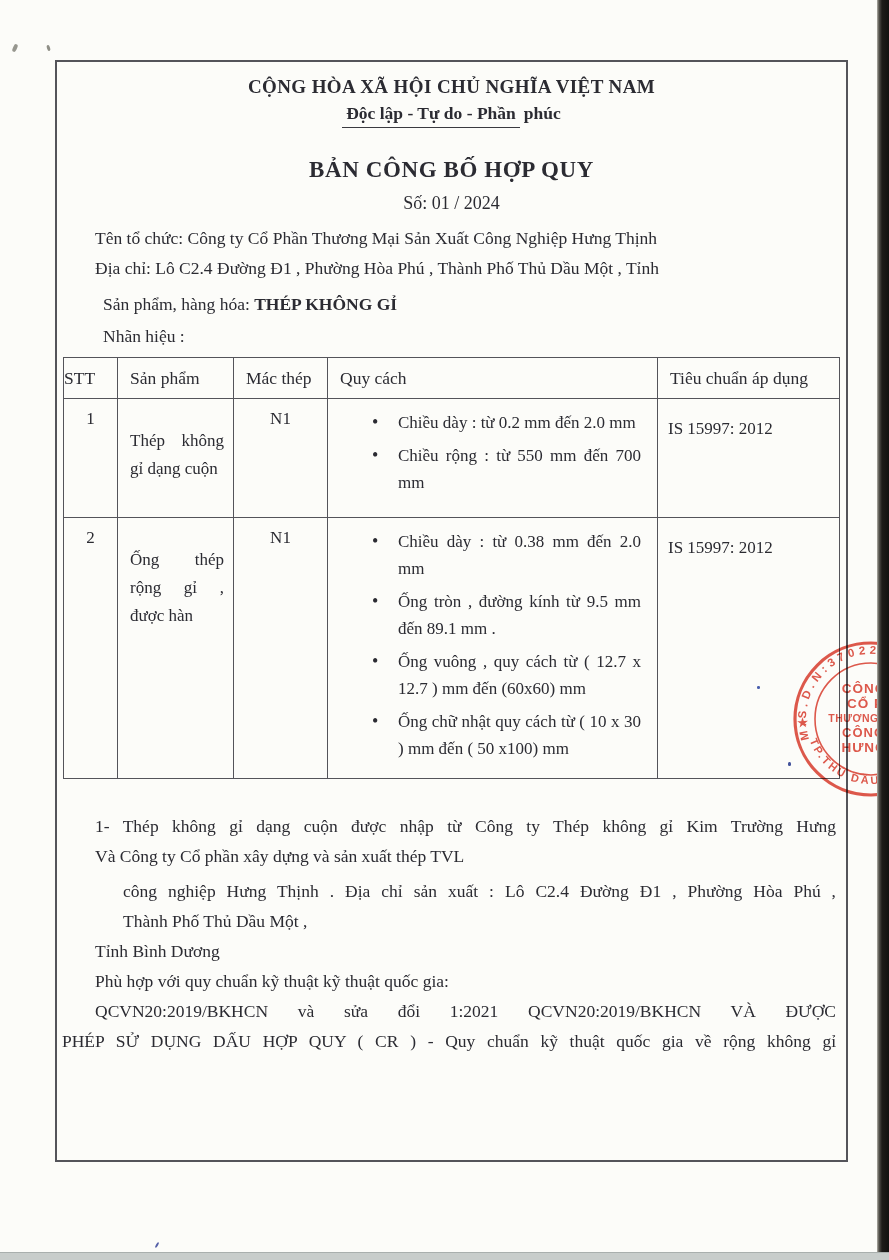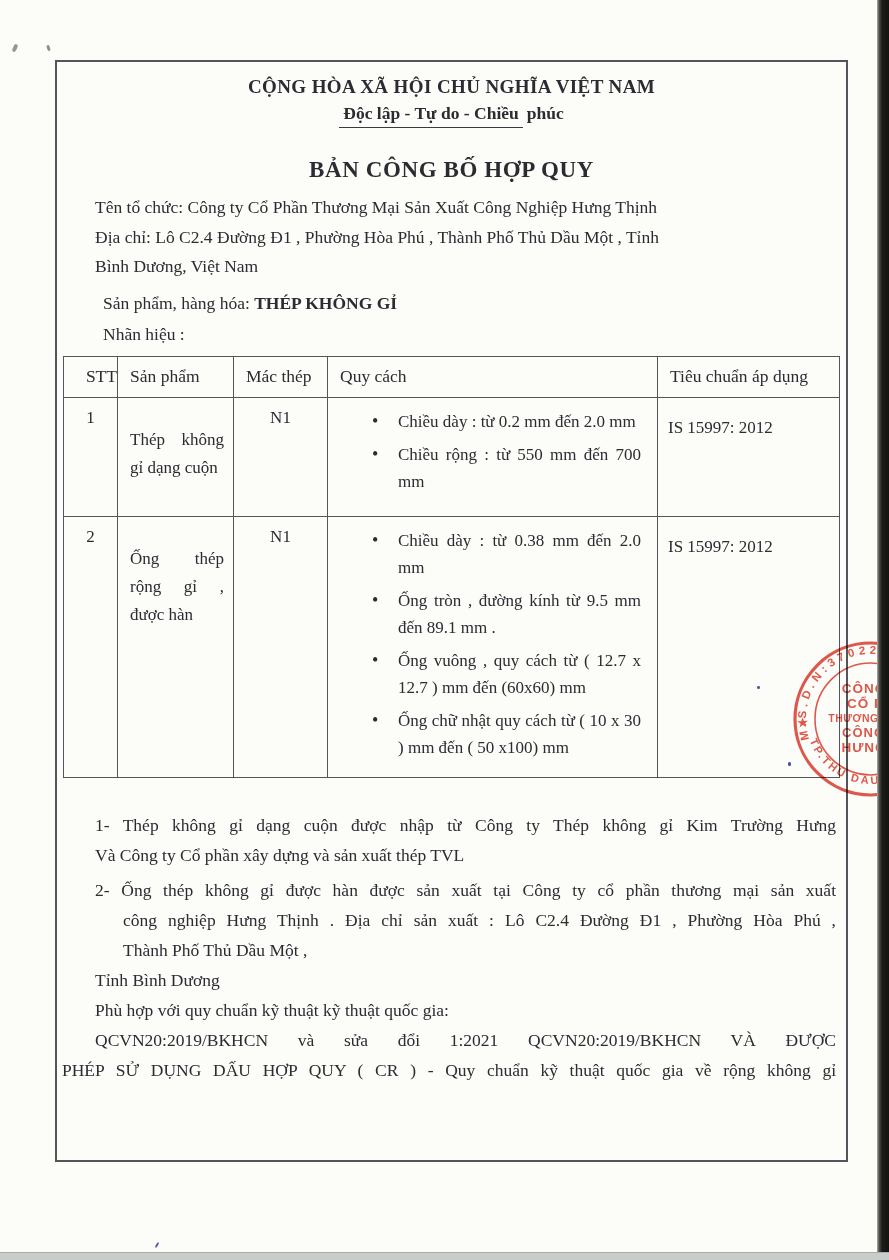--- a/index.html
+++ b/index.html
@@ -24,21 +24,21 @@
   .doc-number { margin-top:9px; font-size:18px; line-height:22px; }
 
   .info { margin:10px 10px 0 38px; font-size:17.5px; line-height:29.5px; }
   .product-block { margin:6px 10px 0 38px; font-size:17.5px; line-height:31.5px; }
   .product-block .line { padding-left:8px; }
   .bold { font-weight:bold; }
 
   table.doc-table { border-collapse:collapse; table-layout:fixed; margin:5px 0 0 6px; width:776px; font-size:17px; }
   .doc-table th, .doc-table td { border:1.5px solid #54545a; vertical-align:top; font-weight:normal; }
   .doc-table th { height:40px; vertical-align:middle; text-align:left; padding:0 8px 0 12px; font-size:17.5px; }
-  .doc-table th.c-stt { text-align:right; padding:0; }
+  .doc-table th.c-stt { text-align:left; padding:0; }
   td.c-stt { text-align:center; padding-top:10px; }
   td.c-sp  { padding:28px 9px 0 12px; text-align:justify; line-height:28px; }
   td.c-mt  { text-align:center; padding-top:10px;margin-top:16px; }
   td.c-qc  { padding:4px 16px 0 40px; }
   td.c-tc  { padding:20px 6px 0 10px; }
   tr.r1 td { height:90px; }
   tr.r2 td { height:232px; }
   ul.bullets { list-style:none; margin:0; padding:0; }
   ul.bullets li { position:relative; padding-left:30px; margin-top:6px; text-align:justify; line-height:27px; }
   ul.bullets li::before { content:"•"; position:absolute; left:4px; top:0; font-size:18px; }
@@ -67,29 +67,29 @@
 </style>
 </head>
 <body>
 
 <div class="scan">
   <div class="page-border">
 
     <div class="doc-header">
       <div class="national-title">CỘNG HÒA XÃ HỘI CHỦ NGHĨA VIỆT NAM</div>
       <div class="motto">
-        <span class="motto-u">Độc lập - Tự do - Chiều</span><span class="motto-rest">phúc</span>
+        <span class="motto-u">Độc lập - Tự do - Phần</span><span class="motto-rest">phúc</span>
       </div>
       <div class="doc-title">BẢN CÔNG BỐ HỢP QUY</div>
+      <div class="doc-number">Số: 01 / 2024</div>
     </div>
 
     <div class="info">
       <div>Tên tổ chức: Công ty Cổ Phần Thương Mại Sản Xuất Công Nghiệp Hưng Thịnh</div>
       <div>Địa chỉ: Lô C2.4 Đường Đ1 , Phường Hòa Phú , Thành Phố Thủ Dầu Một , Tỉnh</div>
-      <div>Bình Dương, Việt Nam</div>
     </div>
 
     <div class="product-block">
       <div class="line">
         <span>Sản phẩm, hàng hóa: </span><span class="bold">THÉP KHÔNG GỈ</span>
       </div>
       <div class="line">Nhãn hiệu :</div>
     </div>
 
     <table class="doc-table">
@@ -134,21 +134,20 @@
         </td>
         <td class="c-tc">IS 15997: 2012</td>
       </tr>
     </tbody>
       </table>
 
     <div class="notes">
       <div class="jl">1- Thép không gỉ dạng cuộn được nhập từ Công ty Thép không gỉ Kim Trường Hưng</div>
       <div>Và Công ty Cổ phần xây dựng và sản xuất thép TVL</div>
       <div class="note2">
-        <div class="jl">2- Ống thép không gỉ được hàn được sản xuất tại Công ty cổ phần thương mại sản xuất</div>
         <div class="ind jl">công nghiệp Hưng Thịnh . Địa chỉ sản xuất : Lô C2.4 Đường Đ1 , Phường Hòa Phú ,</div>
         <div class="ind">Thành Phố Thủ Dầu Một ,</div>
       </div>
       <div>Tỉnh Bình Dương</div>
       <div>Phù hợp với quy chuẩn kỹ thuật kỹ thuật quốc gia:</div>
       <div class="jl">QCVN20:2019/BKHCN và sửa đổi 1:2021 QCVN20:2019/BKHCN VÀ ĐƯỢC</div>
       <div class="qcvn2 jl">PHÉP SỬ DỤNG DẤU HỢP QUY ( CR ) -  Quy chuẩn kỹ thuật quốc gia về rộng không gỉ</div>
     </div>
   </div>
 

